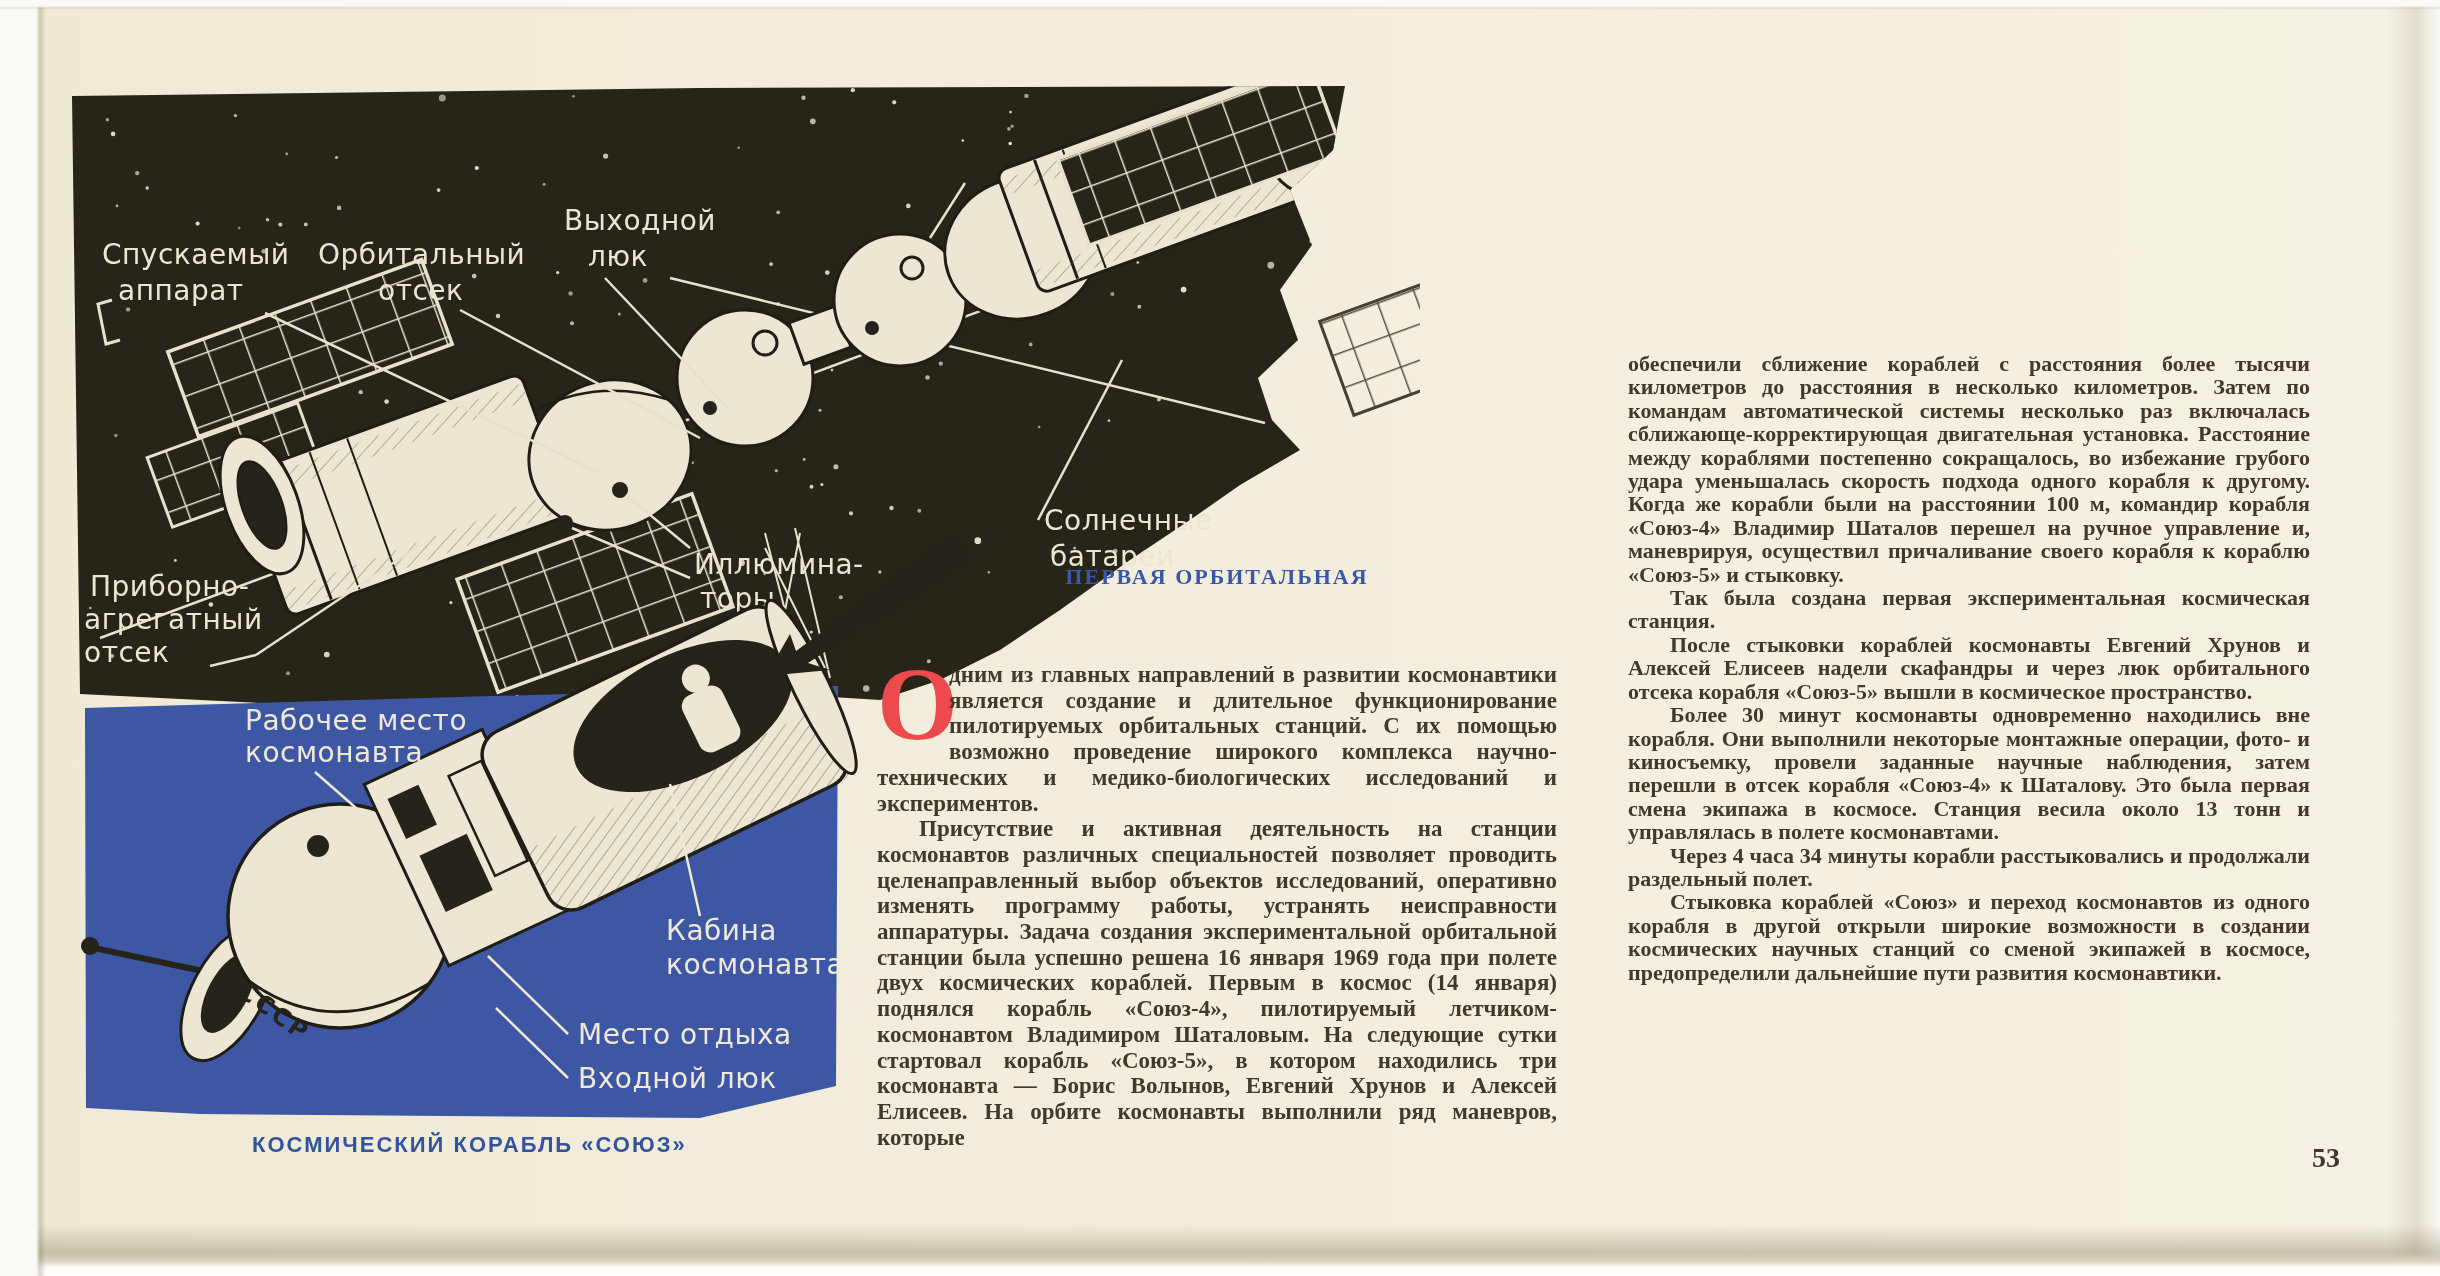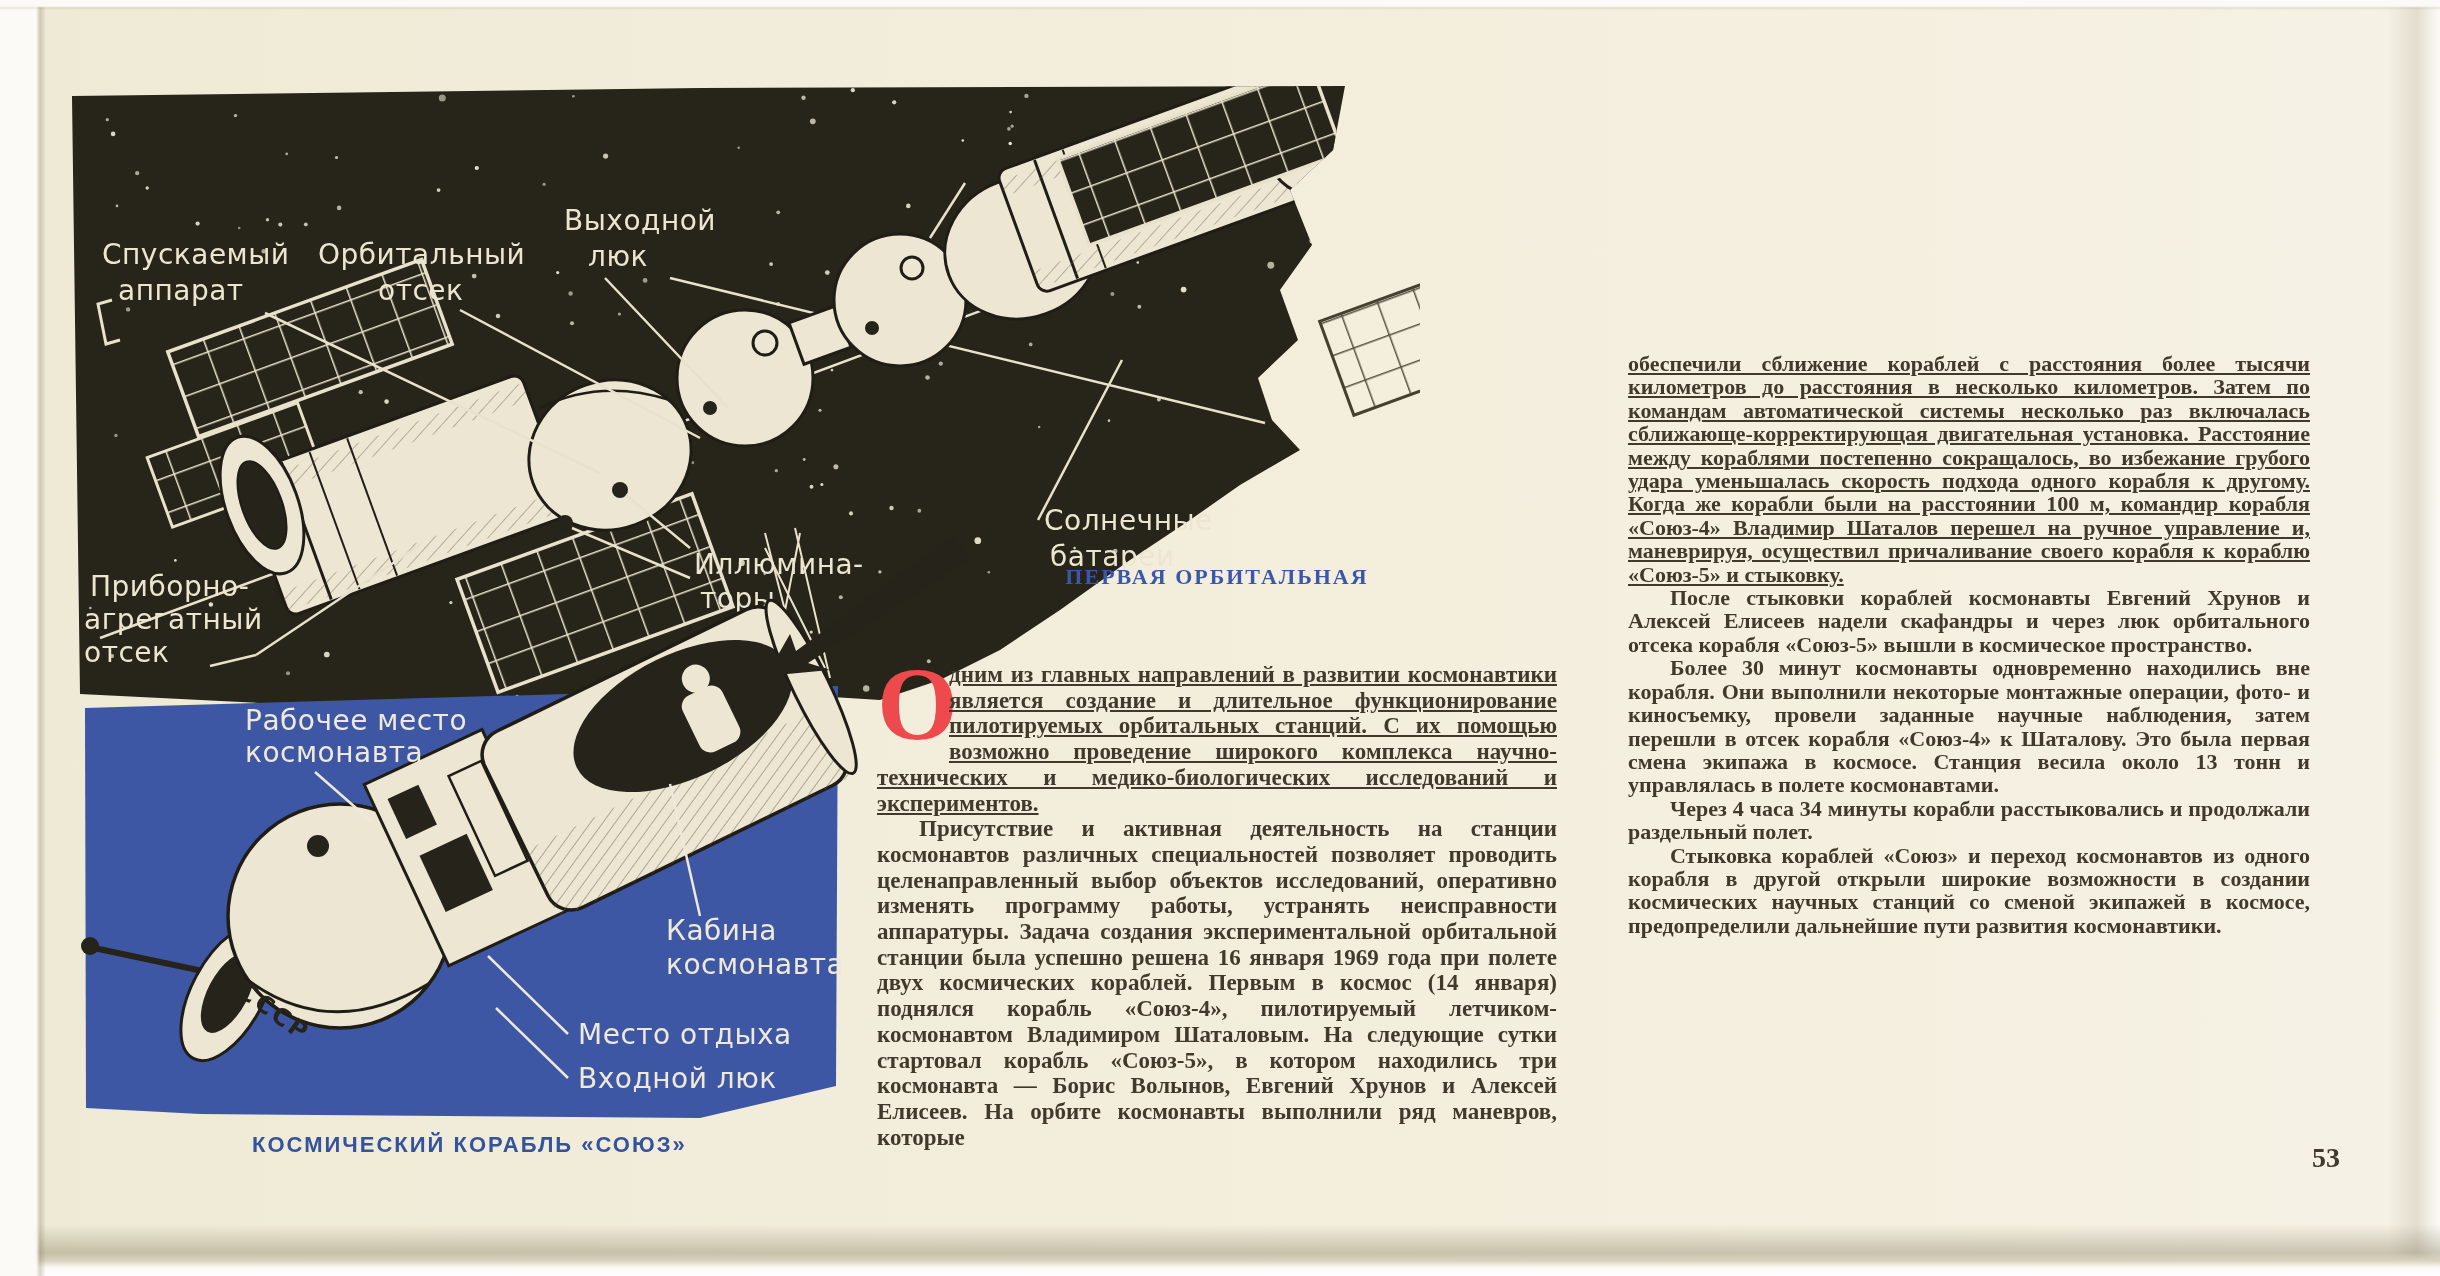--- a/index.html
+++ b/index.html
@@ -33,21 +33,21 @@
     color:#3a58ab;font-weight:bold;font-size:22px;letter-spacing:2px;white-space:nowrap;
   }
   .title2{
     position:absolute;left:870px;top:618px;width:694px;text-align:center;
     color:#3a58ab;font-weight:bold;font-size:29px;letter-spacing:0px;white-space:nowrap;
   }
   .col{position:absolute;color:#413a2c;font-weight:bold;text-align:justify;}
   .col-mid{left:877px;top:662px;width:680px;font-size:23px;line-height:25.7px;}
   .col-right{left:1628px;top:352px;width:682px;font-size:22px;line-height:23.4px;}
   .col p{margin:0;padding:0;text-indent:42px;}
-  .col p.cont{text-indent:0;text-decoration:underline;}
+  .col p.cont{text-indent:0;}
   .dropcap{
     float:left;width:58px;height:72px;margin:6px 14px 0 0;
     color:#ee4a4e;font-size:104px;line-height:72px;font-weight:bold;text-align:center;
   }
   .pagenum{
     position:absolute;left:2270px;top:1142px;width:70px;text-align:right;
     color:#413a2c;font-weight:bold;font-size:28px;
   }
   text{user-select:none;}
   .lbl{font-family:"DejaVu Sans",sans-serif;fill:#ece6d0;font-size:28px;letter-spacing:.5px;}
@@ -361,20 +361,21 @@
 
   <div class="title1">ПЕРВАЯ ОРБИТАЛЬНАЯ</div>
 
   <div class="col col-mid">
     <p class="cont"><span class="dropcap">О</span><span>дним из главных направлений в развитии космонавтики является создание и длительное функционирование пилотируемых орбитальных станций. С их помощью возможно проведение широкого комплекса научно-технических и медико-биологических исследований и экспериментов.</span></p>
     <p>Присутствие и активная деятельность на станции космонавтов различных специальностей позволяет проводить целенаправленный выбор объектов исследований, оперативно изменять программу работы, устранять неисправности аппаратуры. Задача создания экспериментальной орбитальной станции была успешно решена 16 января 1969 года при полете двух космических кораблей. Первым в космос (14 января) поднялся корабль «Союз-4», пилотируемый летчиком-космонавтом Владимиром Шаталовым. На следующие сутки стартовал корабль «Союз-5», в котором находились три космонавта — Борис Волынов, Евгений Хрунов и Алексей Елисеев. На орбите космонавты выполнили ряд маневров, которые</p>
   </div>
 
   <div class="col col-right">
       <p class="cont">обеспечили сближение кораблей с расстояния более тысячи километров до расстояния в несколько километров. Затем по командам автоматической системы несколько раз включалась сближающе-корректирующая двигательная установка. Расстояние между кораблями постепенно сокращалось, во избежание грубого удара уменьшалась скорость подхода одного корабля к другому. Когда же корабли были на расстоянии 100 м, командир корабля «Союз-4» Владимир Шаталов перешел на ручное управление и, маневрируя, осуществил причаливание своего корабля к кораблю «Союз-5» и стыковку.</p>
+      <p>Так была создана первая экспериментальная космическая станция.</p>
       <p>После стыковки кораблей космонавты Евгений Хрунов и Алексей Елисеев надели скафандры и через люк орбитального отсека корабля «Союз-5» вышли в космическое пространство.</p>
       <p>Более 30 минут космонавты одновременно находились вне корабля. Они выполнили некоторые монтажные операции, фото- и киносъемку, провели заданные научные наблюдения, затем перешли в отсек корабля «Союз-4» к Шаталову. Это была первая смена экипажа в космосе. Станция весила около 13 тонн и управлялась в полете космонавтами.</p>
       <p>Через 4 часа 34 минуты корабли расстыковались и продолжали раздельный полет.</p>
       <p>Стыковка кораблей «Союз» и переход космонавтов из одного корабля в другой открыли широкие возможности в создании космических научных станций со сменой экипажей в космосе, предопределили дальнейшие пути развития космонавтики.</p>
     </div>
 
   <div class="pagenum">53</div>
 
   <div class="edge edge-right"></div>
   <div class="edge edge-bottom"></div>

